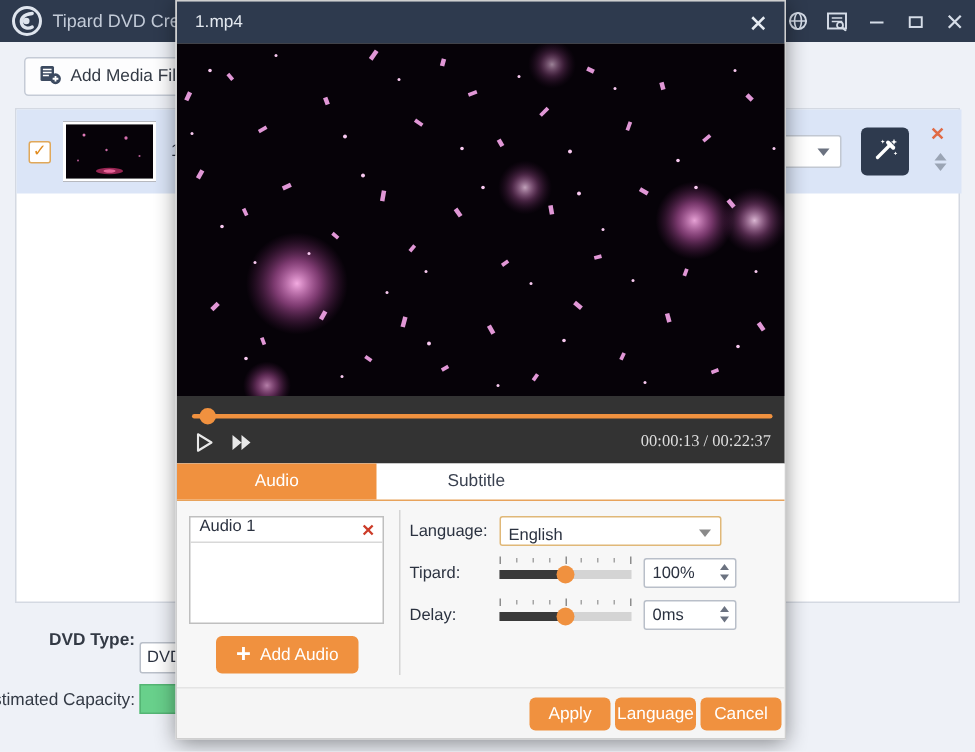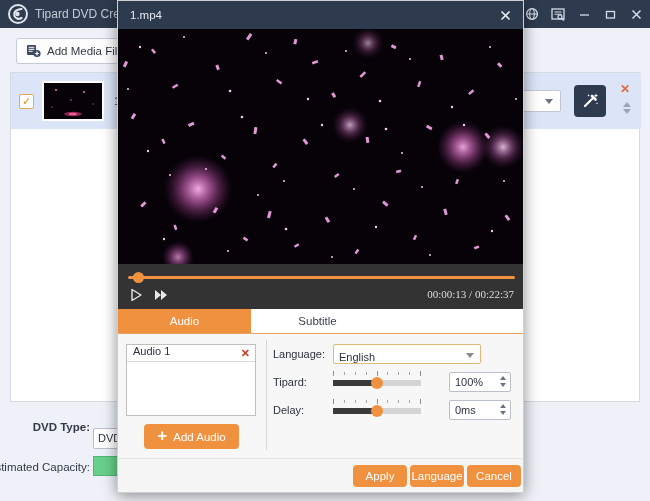--- a/index.html
+++ b/index.html
@@ -239,21 +239,21 @@
     position: absolute; left: 0; top: 9px; width: 44px; height: 6px;
     background: #3a3a3a;
   }
   .slider-thumb {
     position: absolute; left: 38px; top: 6px; width: 12px; height: 12px;
     background: #f0913f; border-radius: 50%;
   }
   .spinbox {
     width: 62px; height: 20px; background: #fff; border: 1px solid #b9bfc9;
     border-radius: 2px; position: relative; display: flex; align-items: center;
-    padding-left: 5px; font-size: 11px; color: #2b3240; margin-left: 28px;
+    padding-left: 5px; font-size: 11px; color: #2b3240; margin-left: 8px;
   }
   .spin-arrows {
     position: absolute; right: 4px; top: 3px; display: flex;
     flex-direction: column; gap: 3px; cursor: pointer;
   }
   .spin-arrows .u {
     width: 0; height: 0; border-left: 3.5px solid transparent;
     border-right: 3.5px solid transparent; border-bottom: 4px solid #6b7280;
   }
   .spin-arrows .d {

